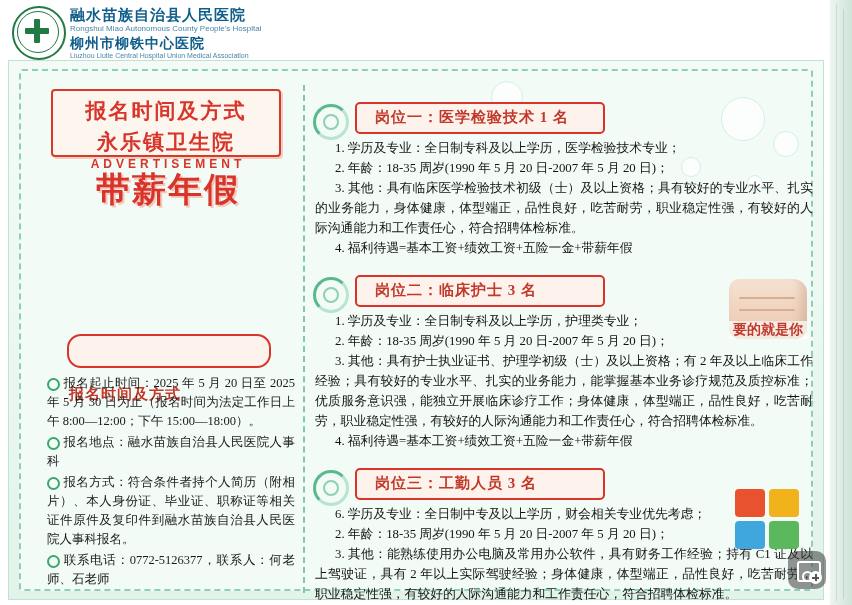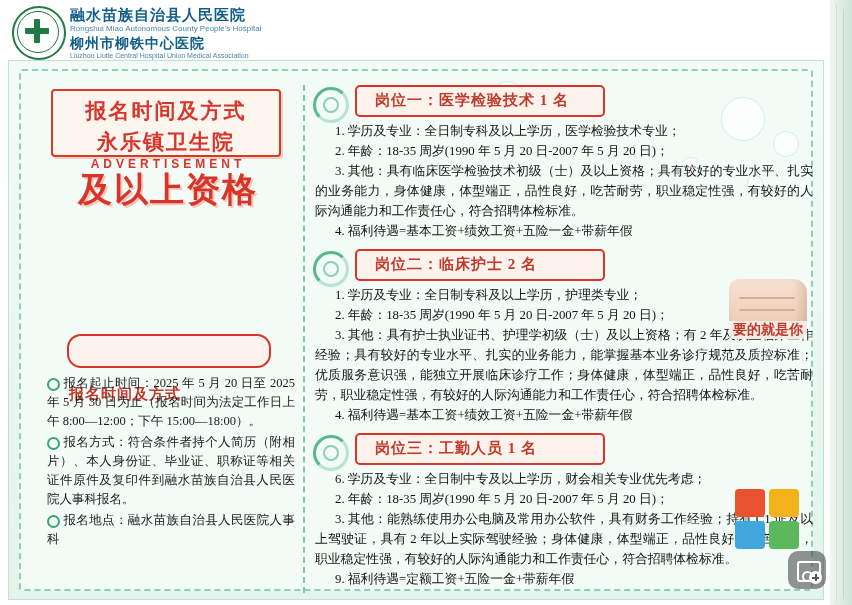--- a/index.html
+++ b/index.html
@@ -131,21 +131,21 @@
   .vdiv{
     position:absolute;left:282px;top:14px;width:0;height:508px;
     border-left:2px dashed #7fc8aa;
   }
 
   
   .right-col{
     position:absolute;left:292px;top:14px;width:500px;
   }
   .post-head{
-    position:relative;height:34px;margin-bottom:2px;
+    position:relative;height:34px;margin-bottom:2px;margin-top:17px;
   }
   .wreath{
     position:absolute;left:0px;top:2px;width:30px;height:30px;border-radius:50%;
     border:3px solid #5ab98a;border-right-color:#b9e4cf;border-bottom-color:#b9e4cf;
     background:#f2fbf6;
   }
   .wreath:after{
     content:"";position:absolute;left:7px;top:7px;width:12px;height:12px;border-radius:50%;
     border:2px solid #8ed0b1;
   }
@@ -239,31 +239,32 @@
       <div class="bubble" style="left:726px;top:104px;width:14px;height:14px;"></div>
 
       <div class="left-col">
         <div class="title-box">
           <div class="l1">报名时间及方式</div>
           <div class="l2">永乐镇卫生院</div>
         </div>
 
         <div class="bigword">
           <div class="adv">ADVERTISEMENT</div>
-          <div class="join">及以上资格</div>
+          <div class="join">带薪年假</div>
         </div>
 
         <div class="subtitle-box">
           <span>报名时间及方式</span>
         </div>
 
         <div class="left-text">
           <p><span class="dot"></span><span>报名起止时间：2025 年 5 月 20 日至 2025 年 5 月 30 日为止（报名时间为法定工作日上午 8:00—12:00；下午 15:00—18:00）。</span></p>
+          <p><span class="dot"></span><span>报名地点：融水苗族自治县人民医院人事科</span></p>
           <p><span class="dot"></span><span>报名方式：符合条件者持个人简历（附相片）、本人身份证、毕业证、职称证等相关证件原件及复印件到融水苗族自治县人民医院人事科报名。</span></p>
-          <p><span class="dot"></span><span>报名地点：融水苗族自治县人民医院人事科</span></p>
+          <p><span class="dot"></span><span>联系电话：0772-5126377，联系人：何老师、石老师</span></p>
         </div>
       </div>
 
       <div class="vdiv"></div>
 
       <div class="right-col">
 
         <div class="post-head">
           <div class="wreath"></div>
           <div class="post-title">
@@ -273,34 +274,34 @@
         <div class="post-body">
           <p class="ind">1. 学历及专业：全日制专科及以上学历，医学检验技术专业；</p>
           <p class="ind">2. 年龄：18-35 周岁(1990 年 5 月 20 日-2007 年 5 月 20 日)；</p>
           <p class="ind">3. 其他：具有临床医学检验技术初级（士）及以上资格；具有较好的专业水平、扎实的业务能力，身体健康，体型端正，品性良好，吃苦耐劳，职业稳定性强，有较好的人际沟通能力和工作责任心，符合招聘体检标准。</p>
           <p class="ind">4. 福利待遇=基本工资+绩效工资+五险一金+带薪年假</p>
         </div>
 
         <div class="post-head">
           <div class="wreath"></div>
           <div class="post-title">
-            <span>岗位二：临床护士 2 名</span>
+            <span>岗位二：临床护士 3 名</span>
           </div>
         </div>
         <div class="post-body">
           <p class="ind">1. 学历及专业：全日制专科及以上学历，护理类专业；</p>
           <p class="ind">2. 年龄：18-35 周岁(1990 年 5 月 20 日-2007 年 5 月 20 日)；</p>
           <p class="ind">3. 其他：具有护士执业证书、护理学初级（士）及以上资格；有 2 年及以上临床工作经验；具有较好的专业水平、扎实的业务能力，能掌握基本业务诊疗规范及质控标准；优质服务意识强，能独立开展临床诊疗工作；身体健康，体型端正，品性良好，吃苦耐劳，职业稳定性强，有较好的人际沟通能力和工作责任心，符合招聘体检标准。</p>
           <p class="ind">4. 福利待遇=基本工资+绩效工资+五险一金+带薪年假</p>
         </div>
 
         <div class="post-head">
           <div class="wreath"></div>
           <div class="post-title">
-            <span>岗位三：工勤人员 1 名</span>
+            <span>岗位三：工勤人员 3 名</span>
           </div>
         </div>
         <div class="post-body">
           <p class="ind">6. 学历及专业：全日制中专及以上学历，财会相关专业优先考虑；</p>
           <p class="ind">2. 年龄：18-35 周岁(1990 年 5 月 20 日-2007 年 5 月 20 日)；</p>
           <p class="ind">3. 其他：能熟练使用办公电脑及常用办公软件，具有财务工作经验；持有 C1 证及以上驾驶证，具有 2 年以上实际驾驶经验；身体健康，体型端正，品性良好，吃苦耐劳，职业稳定性强，有较好的人际沟通能力和工作责任心，符合招聘体检标准。</p>
           <p class="ind">9. 福利待遇=定额工资+五险一金+带薪年假</p>
         </div>
 
       </div>

